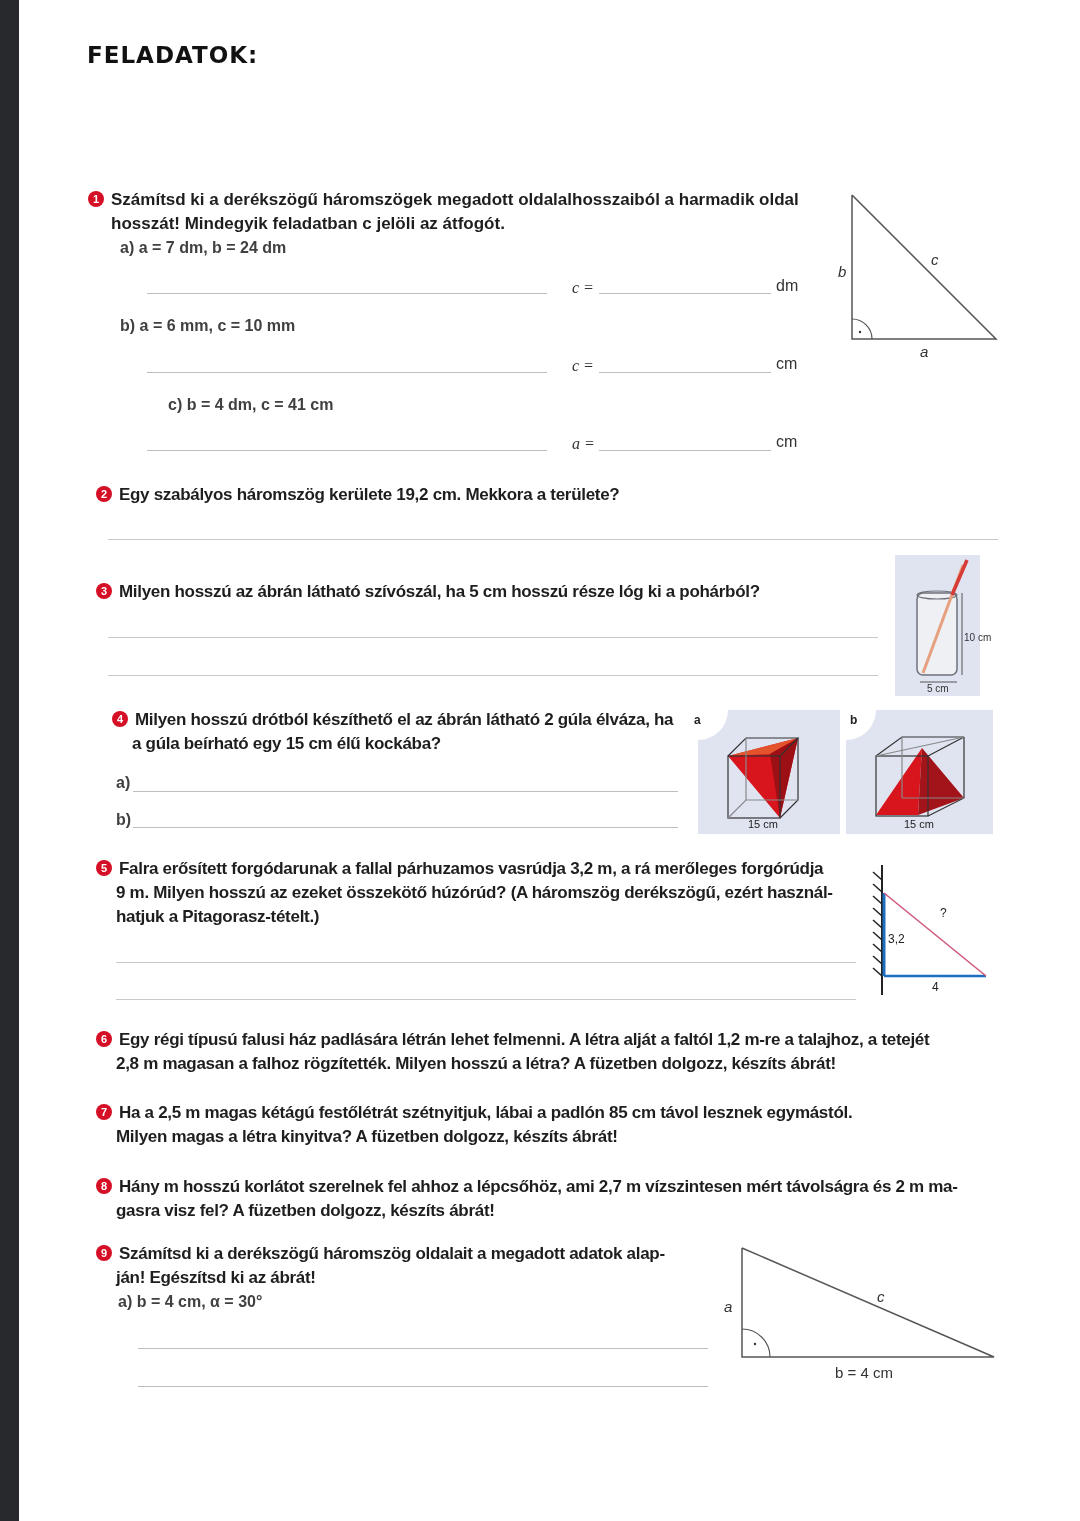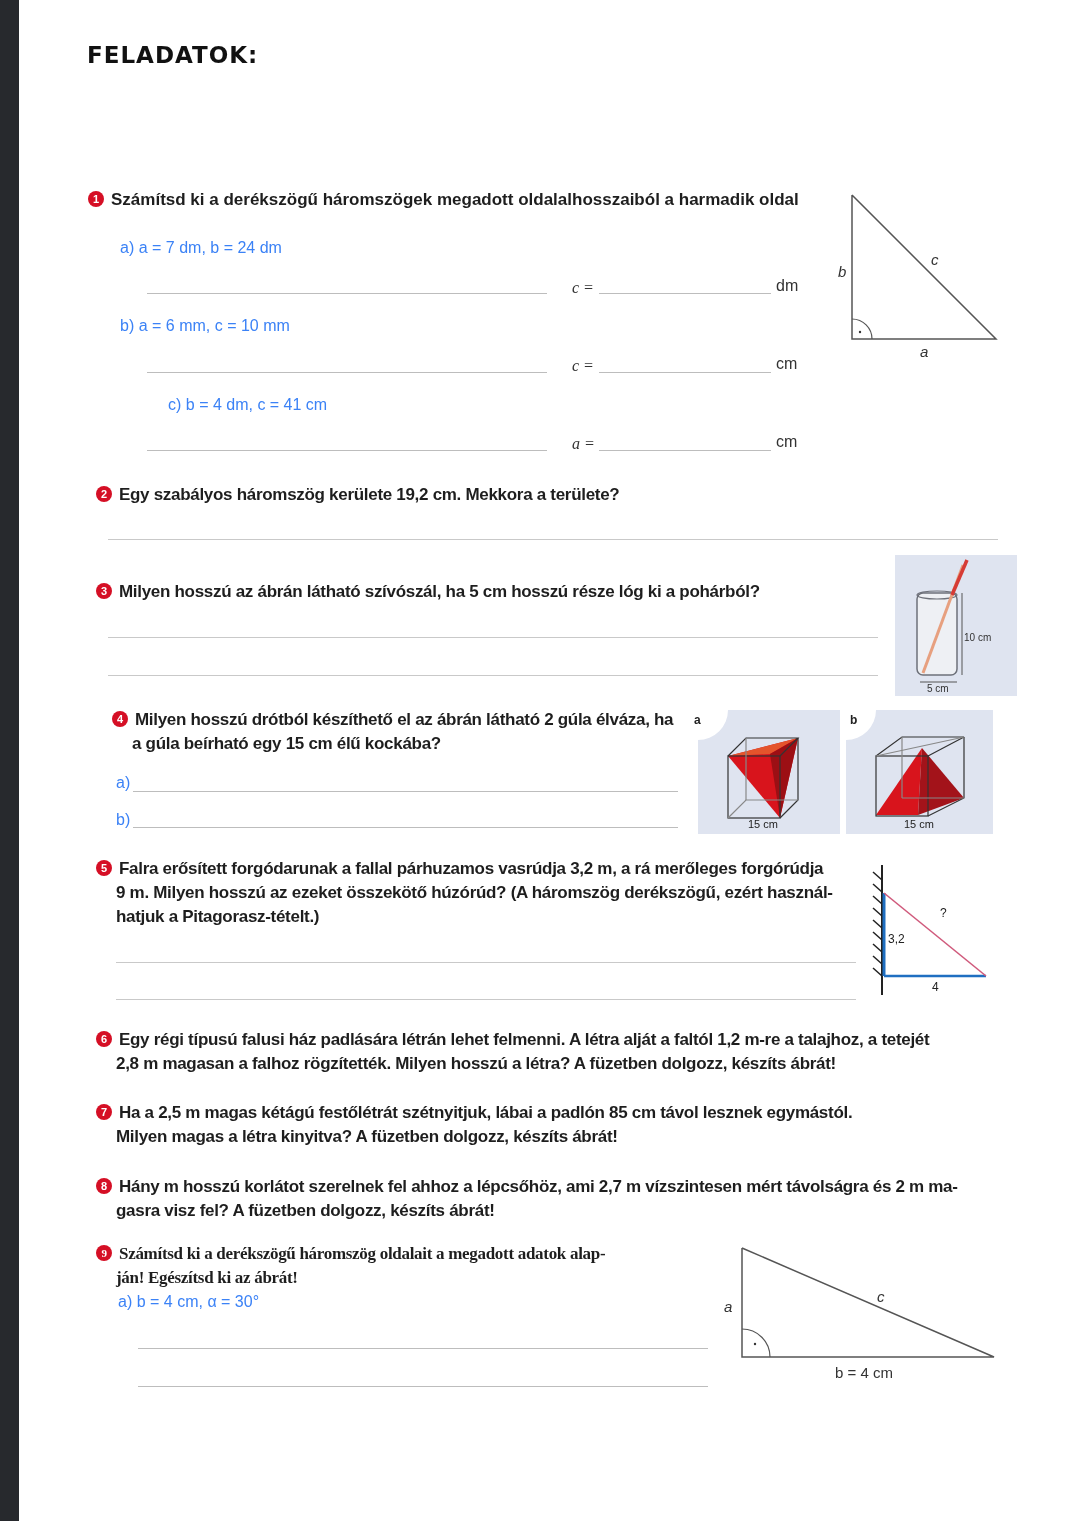--- a/index.html
+++ b/index.html
@@ -16,38 +16,39 @@
   }
   .abs { position: absolute; }
   .q { position: absolute; font-size: 17px; line-height: 24px; font-weight: bold; color: #1e1e1e; }
   .q .num {
     display: inline-block; width: 16px; height: 16px; border-radius: 50%;
     background: #d50f25; color: #fff; font-size: 11px; line-height: 16px; text-align: center;
     font-weight: bold; margin-right: 7px; vertical-align: 2px;
   }
   .q.condensed { font-weight: normal; letter-spacing: -0.3px; }
   .q.condensed .txt { font-weight: 600; }
-  .sub { position: absolute; font-size: 16px; color: #3b82f6; }
+  .sub { position: absolute; font-size: 16px; color: #404040; font-weight: bold; }
   .line { position: absolute; height: 1px; background: #c9c9c9; }
   .ansline { position: absolute; height: 1px; background: #bdbdbd; }
   .lbl { position: absolute; font-size: 15px; color: #333; }
   .lbl i { font-style: italic; font-family: "Liberation Serif", serif; font-size: 16px; }
   .unit { position: absolute; font-size: 16px; color: #333; }
   svg text { font-family: "Liberation Sans", sans-serif; }
   .figbox { position: absolute; background: #dfe4f0; }
 </style>
 </head>
 <body>
 
 <div class="left-bar"></div>
 
 <div class="title">FELADATOK:</div>
 
 <div class="q" style="left:88px; top:188px; width:740px;">
   <span class="num">1</span><span>Számítsd ki a derékszögű háromszögek megadott oldalalhosszaiból a harmadik oldal</span><br>
+  <span style="padding-left:23px">hosszát! Mindegyik feladatban c jelöli az átfogót.</span>
 </div>
 
 <div class="sub" style="left:120px; top:239px;">
   <span>a)</span> <span>a = 7 dm,   b = 24 dm</span>
 </div>
 <div class="ansline" style="left:147px; top:293px; width:400px;"></div>
 <div class="lbl" style="left:572px; top:279px;"><i>c =</i></div>
 <div class="ansline" style="left:599px; top:293px; width:172px;"></div>
 <div class="unit" style="left:776px; top:277px;">dm</div>
 
@@ -80,21 +81,21 @@
   <span class="num">2</span><span class="txt">Egy szabályos háromszög kerülete 19,2 cm. Mekkora a területe?</span>
 </div>
 <div class="line" style="left:108px; top:539px; width:890px;"></div>
 
 <div class="q condensed" style="left:96px; top:580px;">
   <span class="num">3</span><span class="txt">Milyen hosszú az ábrán látható szívószál, ha 5 cm hosszú része lóg ki a pohárból?</span>
 </div>
 <div class="line" style="left:108px; top:637px; width:770px;"></div>
 <div class="line" style="left:108px; top:675px; width:770px;"></div>
 
-<div class="figbox" style="left:895px; top:555px; width:122px; height:141px;">
+<div class="figbox" style="left:895px; top:555px; width:85px; height:141px;">
   <svg width="103" height="141">
     <rect x="22" y="38" width="40" height="82" rx="6" fill="#eef0f4" stroke="#6d7079" stroke-width="1.5"></rect>
     <ellipse cx="42" cy="40" rx="20" ry="4" fill="none" stroke="#6d7079" stroke-width="1.2"></ellipse>
     <line x1="28" y1="118" x2="68" y2="10" stroke="#e7a07f" stroke-width="3"></line>
     <line x1="57" y1="40" x2="72" y2="5" stroke="#d63b35" stroke-width="3.5"></line>
     <line x1="67" y1="38" x2="67" y2="120" stroke="#555" stroke-width="1"></line>
     <line x1="25" y1="127" x2="62" y2="127" stroke="#555" stroke-width="1"></line>
     <text x="69" y="86" font-size="10" fill="#333">10 cm</text>
     <text x="32" y="137" font-size="10" fill="#333">5 cm</text>
   </svg>
@@ -182,21 +183,21 @@
 <div class="q condensed" style="left:96px; top:1101px; width:910px;">
   <span class="num">7</span><span class="txt">Ha a 2,5 m magas kétágú festőlétrát szétnyitjuk, lábai a padlón 85 cm távol lesznek egymástól.</span><br>
   <span class="txt" style="padding-left:20px">Milyen magas a létra kinyitva? A füzetben dolgozz, készíts ábrát!</span>
 </div>
 
 <div class="q condensed" style="left:96px; top:1175px; width:910px;">
   <span class="num">8</span><span class="txt">Hány m hosszú korlátot szerelnek fel ahhoz a lépcsőhöz, ami 2,7 m vízszintesen mért távolságra és 2 m ma-</span><br>
   <span class="txt" style="padding-left:20px">gasra visz fel? A füzetben dolgozz, készíts ábrát!</span>
 </div>
 
-<div class="q condensed" style="left:96px; top:1242px; width:620px;font-family:Liberation Serif, serif;">
+<div class="q condensed" style="left:96px; top:1242px; width:620px;">
   <span class="num">9</span><span class="txt">Számítsd ki a derékszögű háromszög oldalait a megadott adatok alap-</span><br>
   <span class="txt" style="padding-left:20px">ján! Egészítsd ki az ábrát!</span>
 </div>
 <div class="sub" style="left:118px; top:1293px;">
   <span>a)</span> <span>b = 4 cm,  α = 30°</span>
 </div>
 <div class="ansline" style="left:138px; top:1348px; width:570px;"></div>
 <div class="ansline" style="left:138px; top:1386px; width:570px;"></div>
 
 <svg class="abs" style="left:715px; top:1240px;" width="290" height="150">

